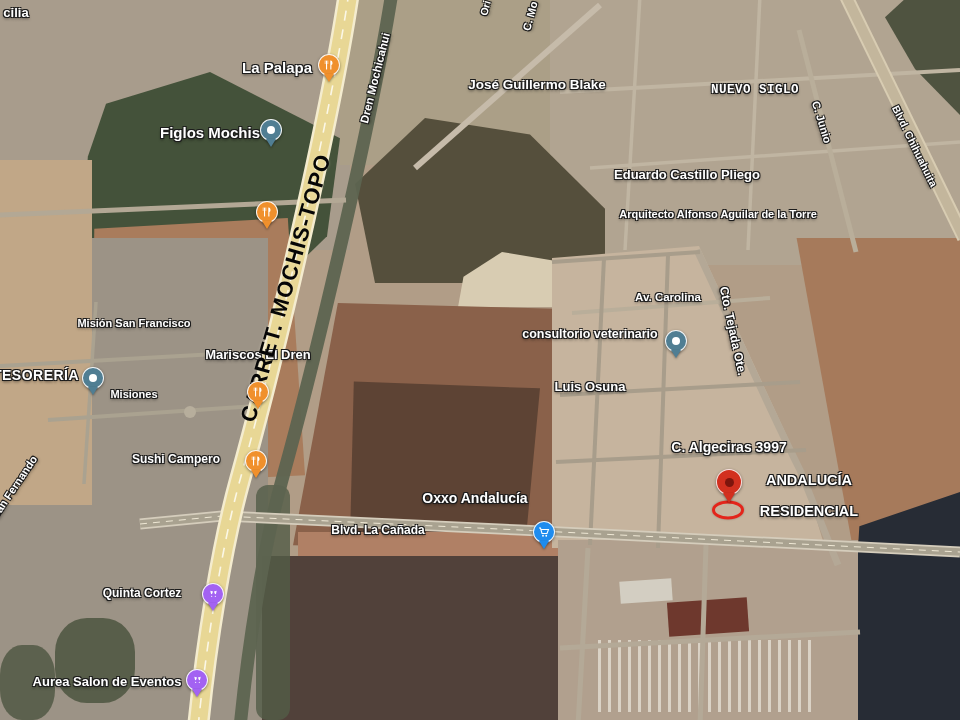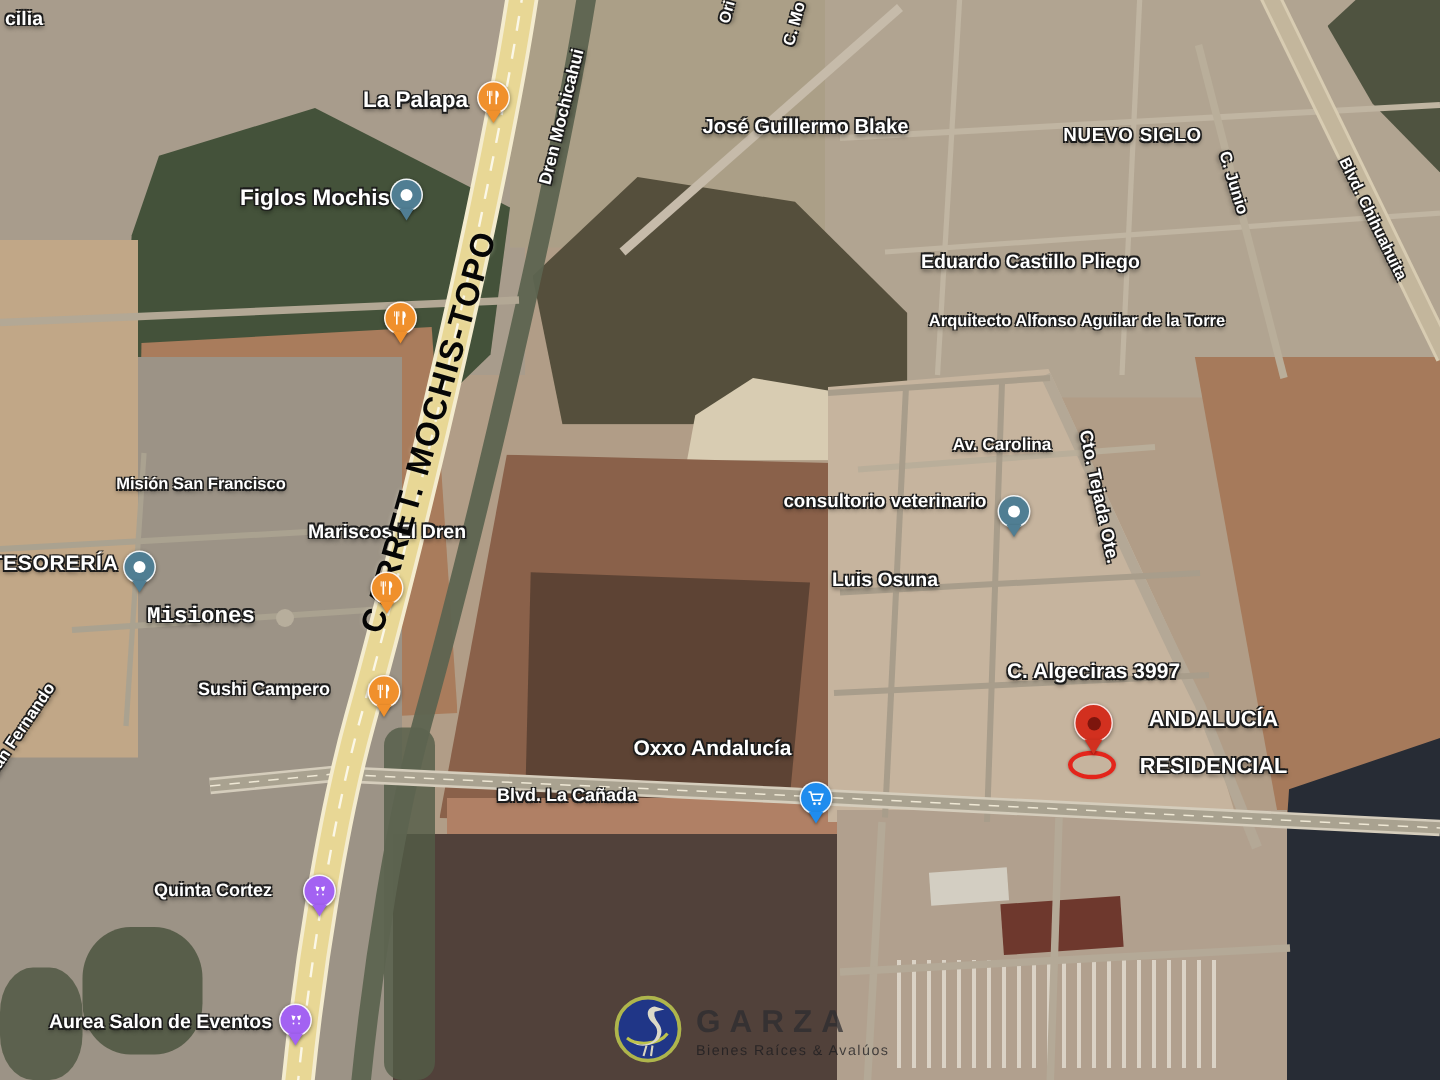--- a/index.html
+++ b/index.html
@@ -118,30 +118,30 @@
     <path d="M140,524 L222,516 L520,530 L960,552" stroke="#d5cdbc" stroke-width="11" fill="none"></path>
     <path d="M140,524 L222,516 L520,530 L960,552" stroke="#a9a290" stroke-width="7.5" fill="none"></path>
     <path d="M140,524 L222,516 L520,530 L960,552" stroke="#efe8d5" stroke-width="1" stroke-dasharray="7 6" fill="none"></path>
     <path d="M349,-8 C330,120 276,350 240,480 C222,545 206,645 198,728" stroke="#f4eccf" stroke-width="22" fill="none"></path>
     <path d="M349,-8 C330,120 276,350 240,480 C222,545 206,645 198,728" stroke="#e8d795" stroke-width="17" fill="none"></path>
     <path d="M349,-8 C330,120 276,350 240,480 C222,545 206,645 198,728" stroke="#fbf7e6" stroke-width="1.6" stroke-dasharray="10 9" fill="none"></path>
   </svg>
 
   <div class="lbl" style="left:16px;top:12px;font-size:13px;">cilia</div>
   <div class="lbl" style="left:537px;top:84px;font-size:13.5px;">José Guillermo Blake</div>
-  <div class="lbl" style="left:755px;top:90px;font-size:12.5px;letter-spacing:.5px;">NUEVO SIGLO</div>
+  <div class="lbl" style="left:755px;top:90px;font-size:12.5px;letter-spacing:.5px;font-family:Liberation Mono, monospace;">NUEVO SIGLO</div>
   <div class="lbl" style="left:687px;top:174px;font-size:13px;">Eduardo Castillo Pliego</div>
   <div class="lbl" style="left:718px;top:214px;font-size:11px;">Arquitecto Alfonso Aguilar de la Torre</div>
   <div class="lbl rot" style="left:375px;top:78px;font-size:11.5px;transform:translate(-50%,-50%) rotate(-76deg);">Dren Mochicahui</div>
   <div class="lbl rot" style="left:485px;top:8px;font-size:10.5px;transform:translate(-50%,-50%) rotate(-75deg);">Ori</div>
   <div class="lbl rot" style="left:530px;top:16px;font-size:11px;transform:translate(-50%,-50%) rotate(-75deg);">C. Mo</div>
   <div class="lbl rot" style="left:822px;top:122px;font-size:11px;transform:translate(-50%,-50%) rotate(73deg);">C. Junio</div>
   <div class="lbl rot" style="left:915px;top:146px;font-size:10.5px;transform:translate(-50%,-50%) rotate(64deg);">Blvd. Chihuahuita</div>
   <div class="lbl" style="left:134px;top:323px;font-size:11px;">Misión San Francisco</div>
-  <div class="lbl" style="left:134px;top:411px;font-size:15px;font-family:Liberation Mono, monospace;">Misiones</div>
+  <div class="lbl" style="left:134px;top:394px;font-size:11px;">Misiones</div>
   <div class="lbl rot" style="left:14px;top:487px;font-size:11px;transform:translate(-50%,-50%) rotate(-56deg);">San Fernando</div>
   <div class="lbl" style="left:668px;top:297px;font-size:11.5px;">Av. Carolina</div>
   <div class="lbl rot" style="left:733px;top:331px;font-size:12px;transform:translate(-50%,-50%) rotate(78deg);">Cto. Tejada Ote.</div>
   <div class="lbl" style="left:729px;top:447px;font-size:14px;">C. Algeciras 3997</div>
   <div class="lbl" style="left:378px;top:530px;font-size:12px;">Blvd. La Cañada</div>
   <div class="lbl z" style="left:809px;top:480px;font-size:14.5px;">ANDALUCÍA</div>
   <div class="lbl z" style="left:809px;top:511px;font-size:14.5px;text-align:right;">RESIDENCIAL</div>
 
   <div class="lbl" style="left:277px;top:67px;font-size:15px;">La Palapa</div>
   <div class="lbl" style="left:210px;top:132px;font-size:15px;">Figlos Mochis</div>
@@ -288,28 +288,14 @@
 
   <div class="pin big" style="left:729px;top:503px;">
     <div class="c" style="background:#d2301f;border-color:rgba(255,255,255,.85);">
       <span style="width:9px;height:9px;border-radius:50%;background:#7d150d;display:block;"></span>
     </div>
       <div class="t" style="border-top-color:#d2301f;"></div>
   </div>
 
   <div class="ellipse-hl" style="left:728px;top:510px;width:26px;height:13px;"></div>
 
-  <div class="wm">
-    <span>
-      <svg width="48" height="48" viewBox="0 0 48 48">
-        <circle cx="24" cy="24" r="21" fill="#1b3590" stroke="#b9c24e" stroke-width="2.5"></circle>
-        <path d="M10 30 C16 35 31 35 37 27" stroke="#c9d14f" stroke-width="2" fill="none"></path>
-        <path d="M14 33 C21 36 29 34 30 27 C31 21 25 20 24 15 C23.3 11.8 25 9.5 28.5 9 L35 11 L28.5 12.5 C27.5 15.5 29.5 18 31.5 21 C34.5 25.5 33 31.5 26.5 34 C22 35.8 17 35.5 14 33 Z" fill="#ecead8"></path>
-        <path d="M23 35 L21 42 M27 35 L26 42" stroke="#e6e4cf" stroke-width="1.4" fill="none"></path>
-      </svg>
-    </span>
-    <div class="wm-text">
-      <div class="wm-brand">GARZA</div>
-      <div class="wm-tag">Bienes Raíces &amp; Avalúos</div>
-    </div>
-  </div>
 
 </div>
 
 </body></html>

